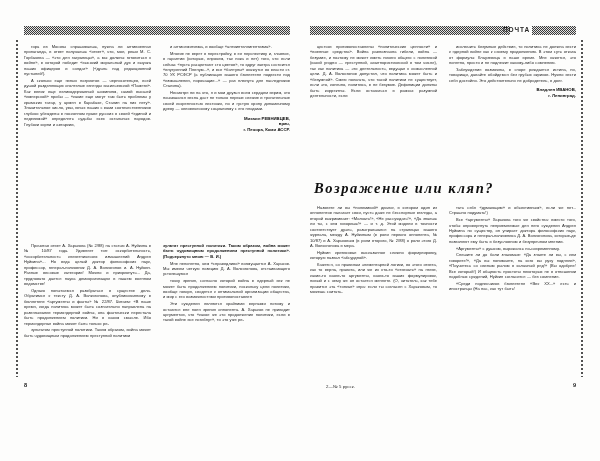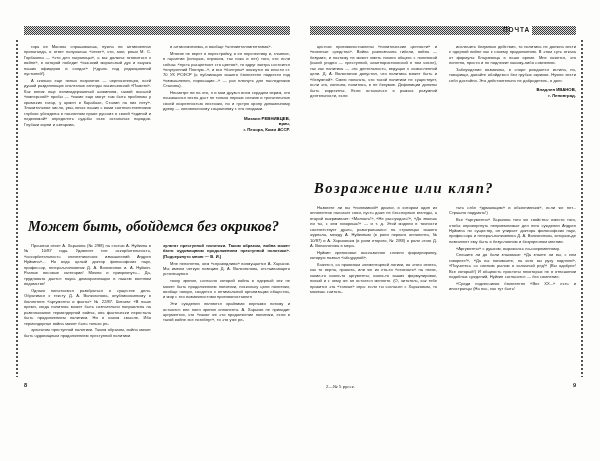--- a/index.html
+++ b/index.html
@@ -146,21 +146,20 @@
           <p>Несмотря ни на что, я и мои друзья всем сердцем верим, что начавшаяся весна даст не только первые свежие и трогательные своей искренностью листочки, но и густую крону динамичному древу — человеческому социализму с его плодами.</p>
         </div>
         <div class="sig">
           <span class="line">Михаил РЕВНИВЦЕВ,</span>
           <span class="line">врач,</span>
           <span class="line">г. Печора, Коми АССР.</span>
         </div>
       </div>
     </div>
 
-    <div class="headline" style="position:absolute;left:28px;top:218px;">Может быть, обойдемся без окриков?</div>
 
     <div class="cols scanfade" style="left:24px;right:10px;top:243px;bottom:38px;">
       <div class="col body-text">
         <p>Прочитав ответ А. Харькова (№ 2/88) на статью А. Нуйкина в № 10/87 года. Удивляет тон: оскорбительность, «оскорбительность клеветнических измышлений Андрея Нуйкина»... Но ведь целый доктор философских наук, профессор, генерал-полковник Д. А. Волкогонов и. А. Нуйкин. Разные весовые категории! Можно и прикрикнуть... Да, трудновато дается наука демократизации в нашем военном ведомстве!</p>
         <p>Однако попытаемся разобраться в существе дела. Обратимся к тексту Д. А. Волкогонова, опубликованному в бюллетене «аргументы и факты» № 22/87. Читаем: «В наше время, когда политика может быть сознательно направлена на развязывание термоядерной войны, она фактически перестала быть продолжением политики. Ни в каком смысле. Ибо термоядерная война может быть только ре-</p>
         <p>зультатом преступной политики. Таким образом, война может быть чудовищным продолжением преступной политики</p>
       </div>
       <div class="col body-text">
         <p class="noind"><b>зультат преступной политики. Таким образом, война может быть чудовищным продолжением преступной политики». (Подчеркнуто мною — В. И.)</b></p>
         <p>Мне непонятно, чем «справедливо» возмущается А. Харьков. Мы имеем четкую позицию Д. А. Волкогонова, отстаивающего устоявшуюся</p>

